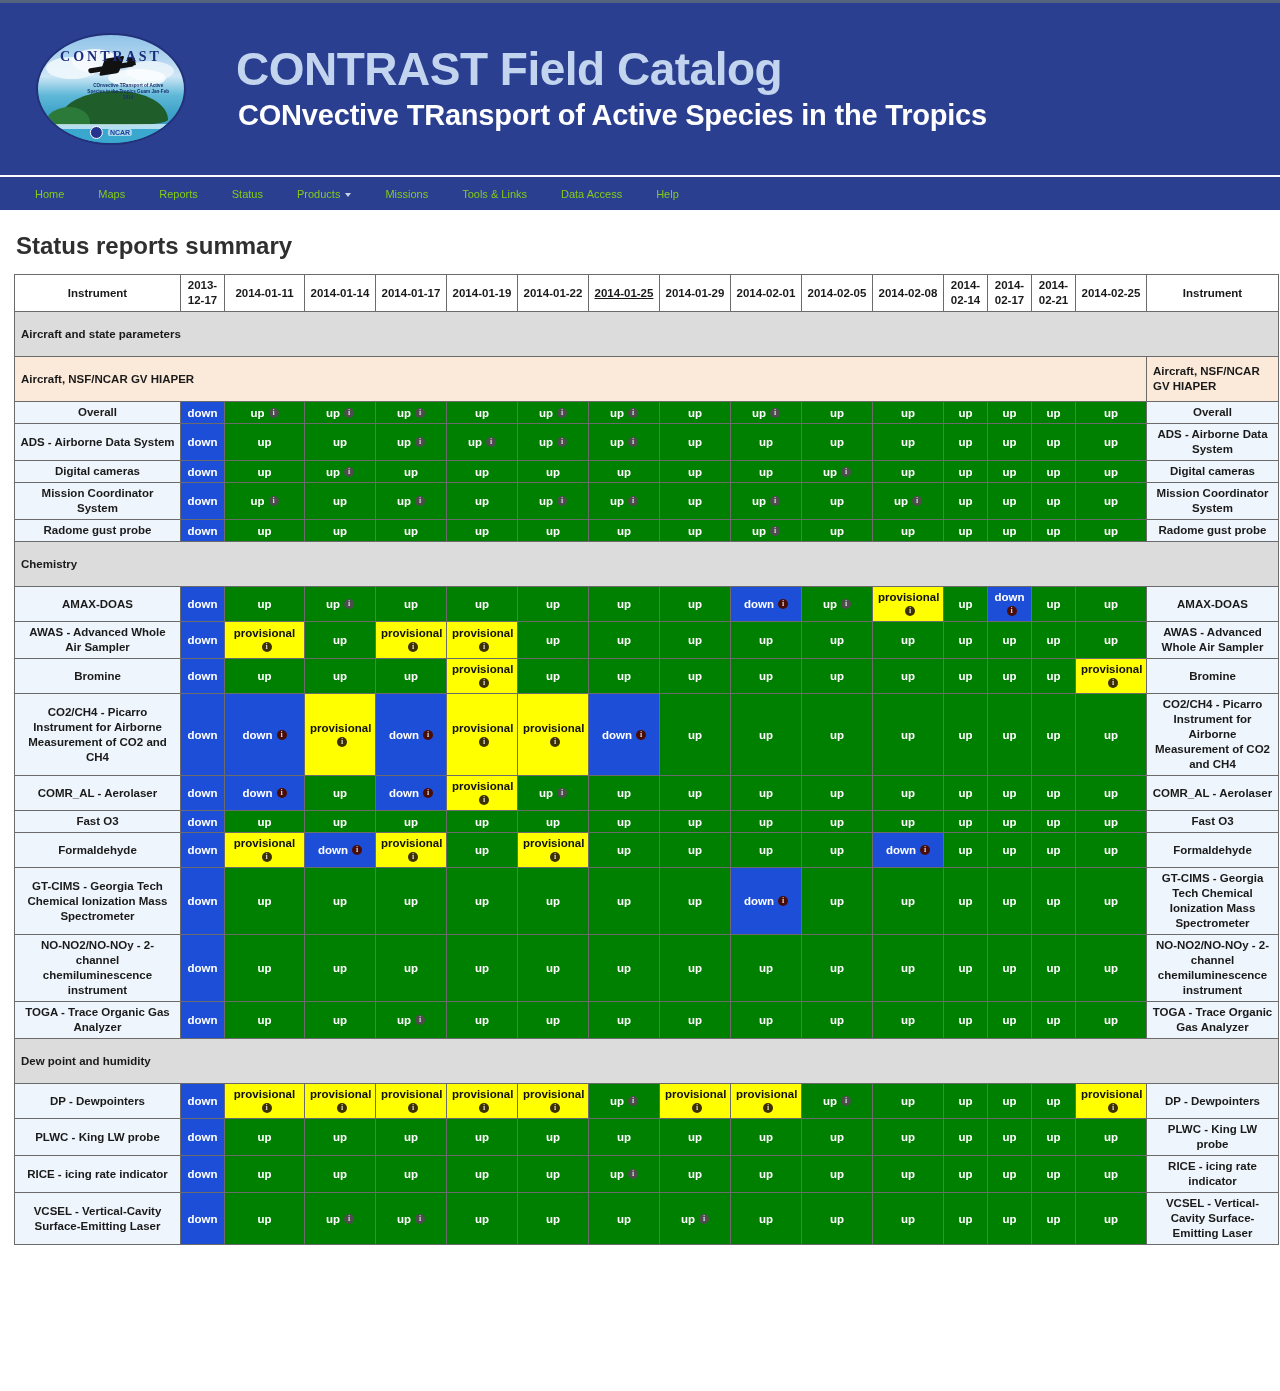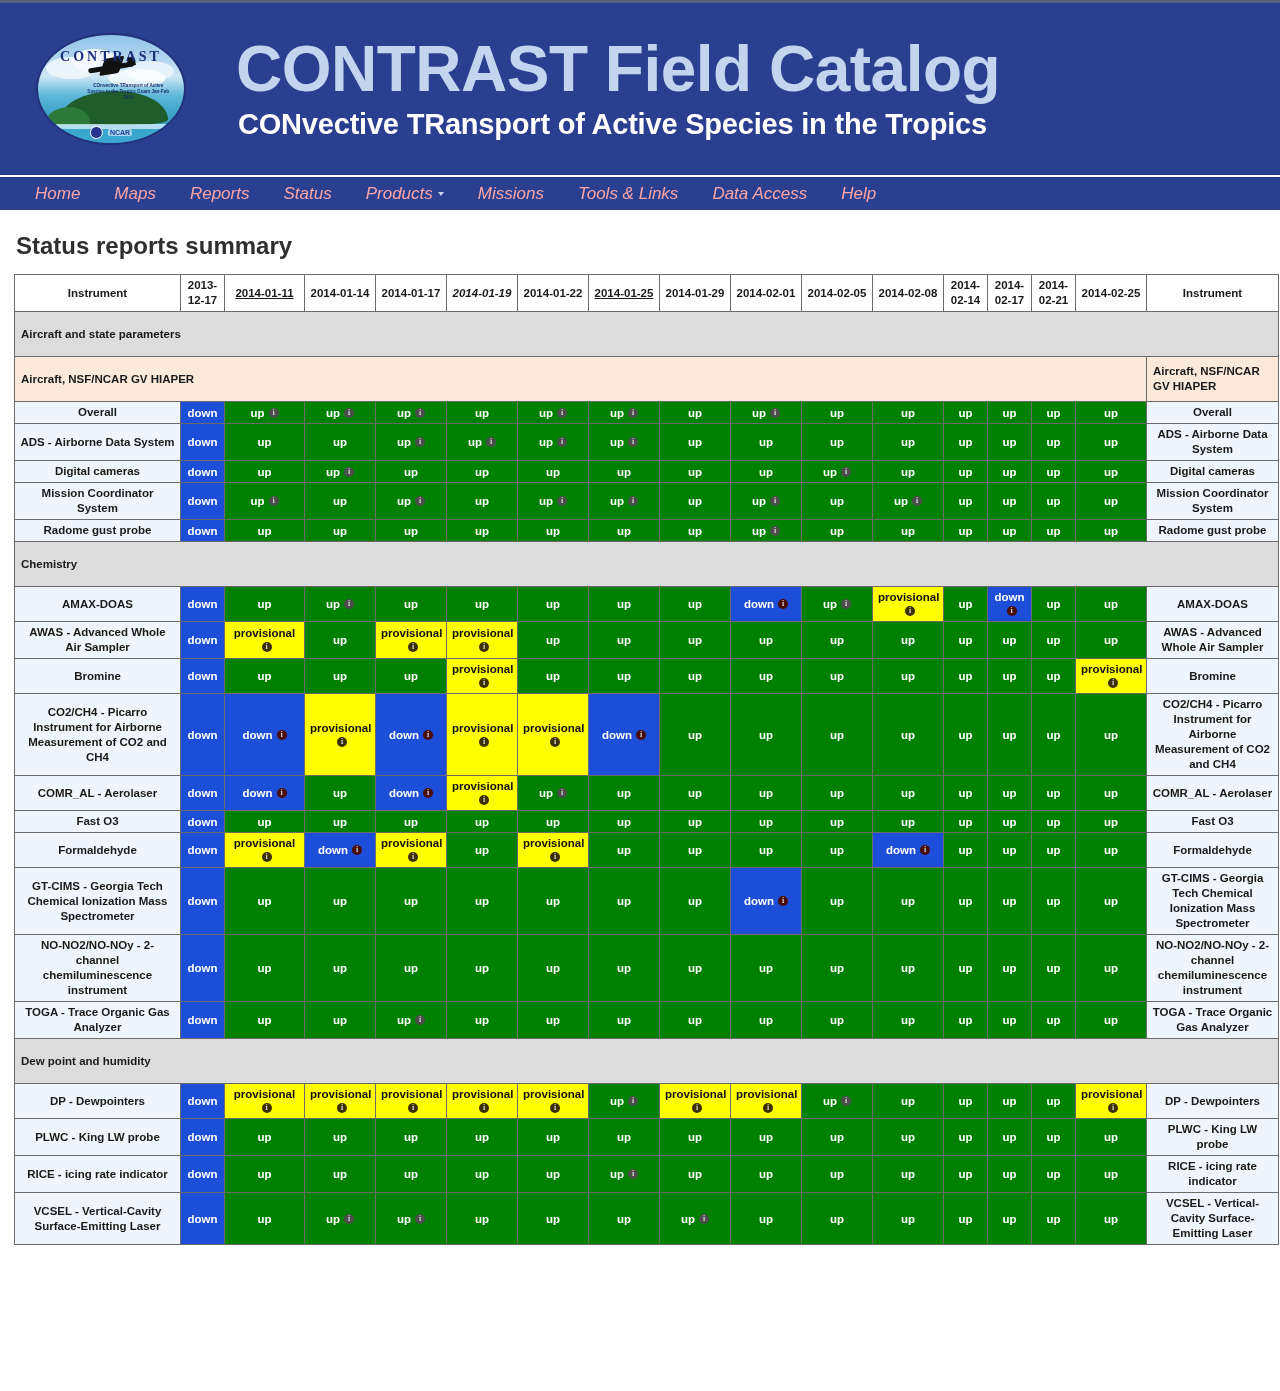--- a/index.html
+++ b/index.html
@@ -49,33 +49,33 @@
   .logo .subarc{
     position:absolute;left:50%;top:48px;transform:translateX(-30%);
     font-size:4.6px;line-height:6px;color:#17306d;width:86px;text-align:center;font-weight:bold;
   }
   .logo .seals{position:absolute;left:50%;bottom:4px;transform:translateX(-50%);display:flex;gap:5px;align-items:center;}
   .logo .seal-nsf{width:13px;height:13px;border-radius:50%;background:#26348f;border:1px solid #fff;}
   .logo .seal-ncar{font-size:7px;color:#1e3fa0;font-weight:bold;background:rgba(255,255,255,.55);padding:0 2px;border-radius:2px;}
 
   .banner-text{margin-left:50px;}
   .banner-title{
-    font-size:64px;font-weight:bold;color:#c2d4ee;line-height:1.02;margin:0;letter-spacing:-0.5px;
+    font-size:46px;font-weight:bold;color:#c2d4ee;line-height:1.02;margin:0;letter-spacing:-0.5px;
   }
   .banner-sub{
     font-size:29px;font-weight:bold;color:#ffffff;margin:6px 0 0 2px;letter-spacing:-0.2px;
   }
 
   
   .navbar{
     height:35px;background:#2b3f91;border-top:2px solid #ffffff;
     display:flex;align-items:center;padding-left:18px;
   }
   .navbar a{
-    color:#fca5a5;font-size:17px;text-decoration:none;padding:0 17px;white-space:nowrap;font-style:italic;
+    color:#84cc16;font-size:11px;text-decoration:none;padding:0 17px;white-space:nowrap;
   }
   .caret{
     display:inline-block;margin-left:5px;border-left:3.5px solid transparent;border-right:3.5px solid transparent;
     border-top:4px solid #c9d3ea;vertical-align:middle;
   }
 
   
   .page{padding:14px 14px 0 14px;}
   h1.page-title{font-size:24px;margin:8px 0 14px 2px;color:#2f2f2f;font-weight:bold;}
 
@@ -163,24 +163,24 @@
     <a href="#"><span>Help</span></a>
   </div>
 
 <div class="page">
   <h1 class="page-title">Status reports summary</h1>
   <table class="status">
     <thead>
       <tr id="header-row">
           <th class="instr-col" style="width: 166px;">Instrument</th>
           <th style="width: 44px;">2013-12-17</th>
-          <th style="width: 80px; text-decoration: underline;">2014-01-11</th>
+          <th style="width: 80px;">2014-01-11</th>
           <th style="width: 71px;">2014-01-14</th>
           <th style="width: 71px;">2014-01-17</th>
-          <th style="width: 71px; font-style: italic;">2014-01-19</th>
+          <th style="width: 71px;">2014-01-19</th>
           <th style="width: 71px;">2014-01-22</th>
           <th style="width: 71px; text-decoration: underline;">2014-01-25</th>
           <th style="width: 71px;">2014-01-29</th>
           <th style="width: 71px;">2014-02-01</th>
           <th style="width: 71px;">2014-02-05</th>
           <th style="width: 71px;">2014-02-08</th>
           <th style="width: 44px;">2014-02-14</th>
           <th style="width: 44px;">2014-02-17</th>
           <th style="width: 44px;">2014-02-21</th>
           <th style="width: 71px;">2014-02-25</th>

